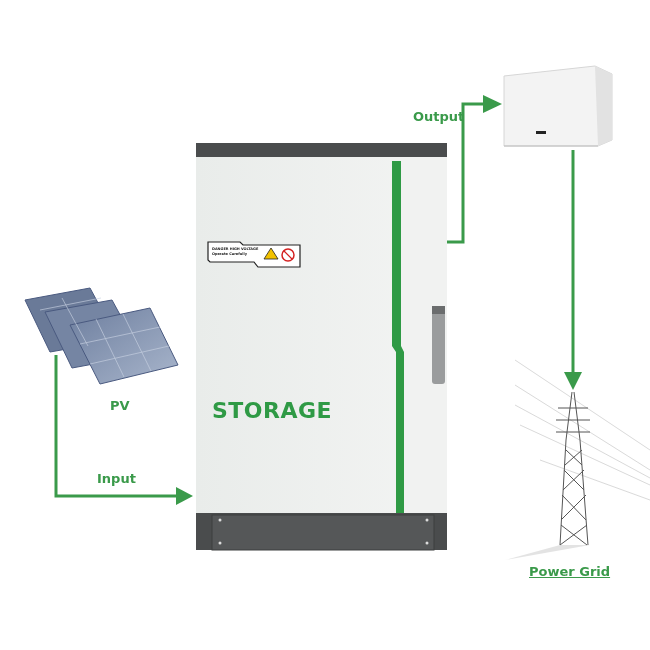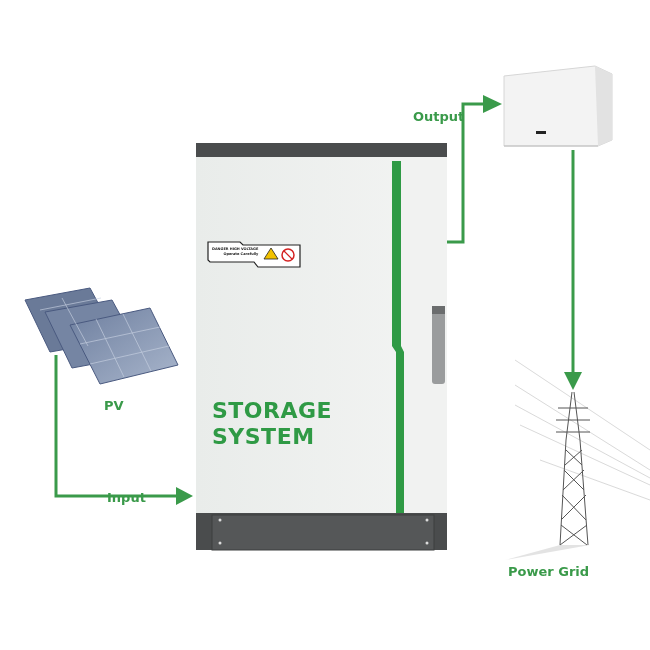--- a/index.html
+++ b/index.html
@@ -1,17 +1,17 @@
 <!DOCTYPE html>
 <html><head>
 <meta charset="utf-8">
 <style>
   html, body { margin:0; padding:0; background:#ffffff; }
   body { width:650px; height:650px; position:relative; overflow:hidden; font-family:"DejaVu Sans", sans-serif; }
-  .abs { position:absolute;text-align:right; }
+  .abs { position:absolute; }
   .label { color:#3a9a4a; font-weight:bold; font-size:13px; }
   svg { position:absolute; left:0; top:0; }
   .ess-title { position:absolute; left:212px; top:398px; color:#2f9a45; font-weight:bold; font-size:22px; line-height:26px; letter-spacing:0.5px; }
 </style>
 </head>
 <body>
 
 <svg width="650" height="650" viewBox="0 0 650 650">
   <defs>
     <linearGradient id="panelGrad" x1="0" y1="0" x2="1" y2="1">
@@ -104,26 +104,25 @@
     <line x1="564" y1="470" x2="584" y2="490"></line>
     <line x1="584" y1="470" x2="563" y2="490"></line>
     <line x1="562" y1="495" x2="586" y2="520"></line>
     <line x1="586" y1="495" x2="561" y2="520"></line>
     <line x1="561" y1="525" x2="587" y2="545"></line>
     <line x1="587" y1="525" x2="560" y2="545"></line>
     <polygon points="505,560 560,545 590,545" fill="#d0d0d0" stroke="none" opacity="0.6"></polygon>
   </g>
 </svg>
 
-<div class="abs label" style="left:104px; top:398px;">PV</div>
-<div class="abs label" style="left:97px; top:490px;margin-left:10px;">Input</div>
+<div class="abs label" style="left:110px; top:398px;">PV</div>
+<div class="abs label" style="left:97px; top:471px;">Input</div>
 <div class="abs label" style="left:413px; top:109px;">Output</div>
-<div class="abs label" style="left:508px; top:564px;">Power Grid</div>
+<div class="abs label" style="left:529px; top:564px;text-decoration:underline;">Power Grid</div>
 
 <div class="abs" style="left:212px; top:247px; font-size:3.5px; font-weight:bold; color:#222; line-height:5px;">
   <div>DANGER HIGH VOLTAGE</div>
   <div>Operate Carefully</div>
 </div>
 
 <div class="ess-title">
   <div>STORAGE</div>
-  <div>SYSTEM</div>
 </div>
 
 </body></html>

